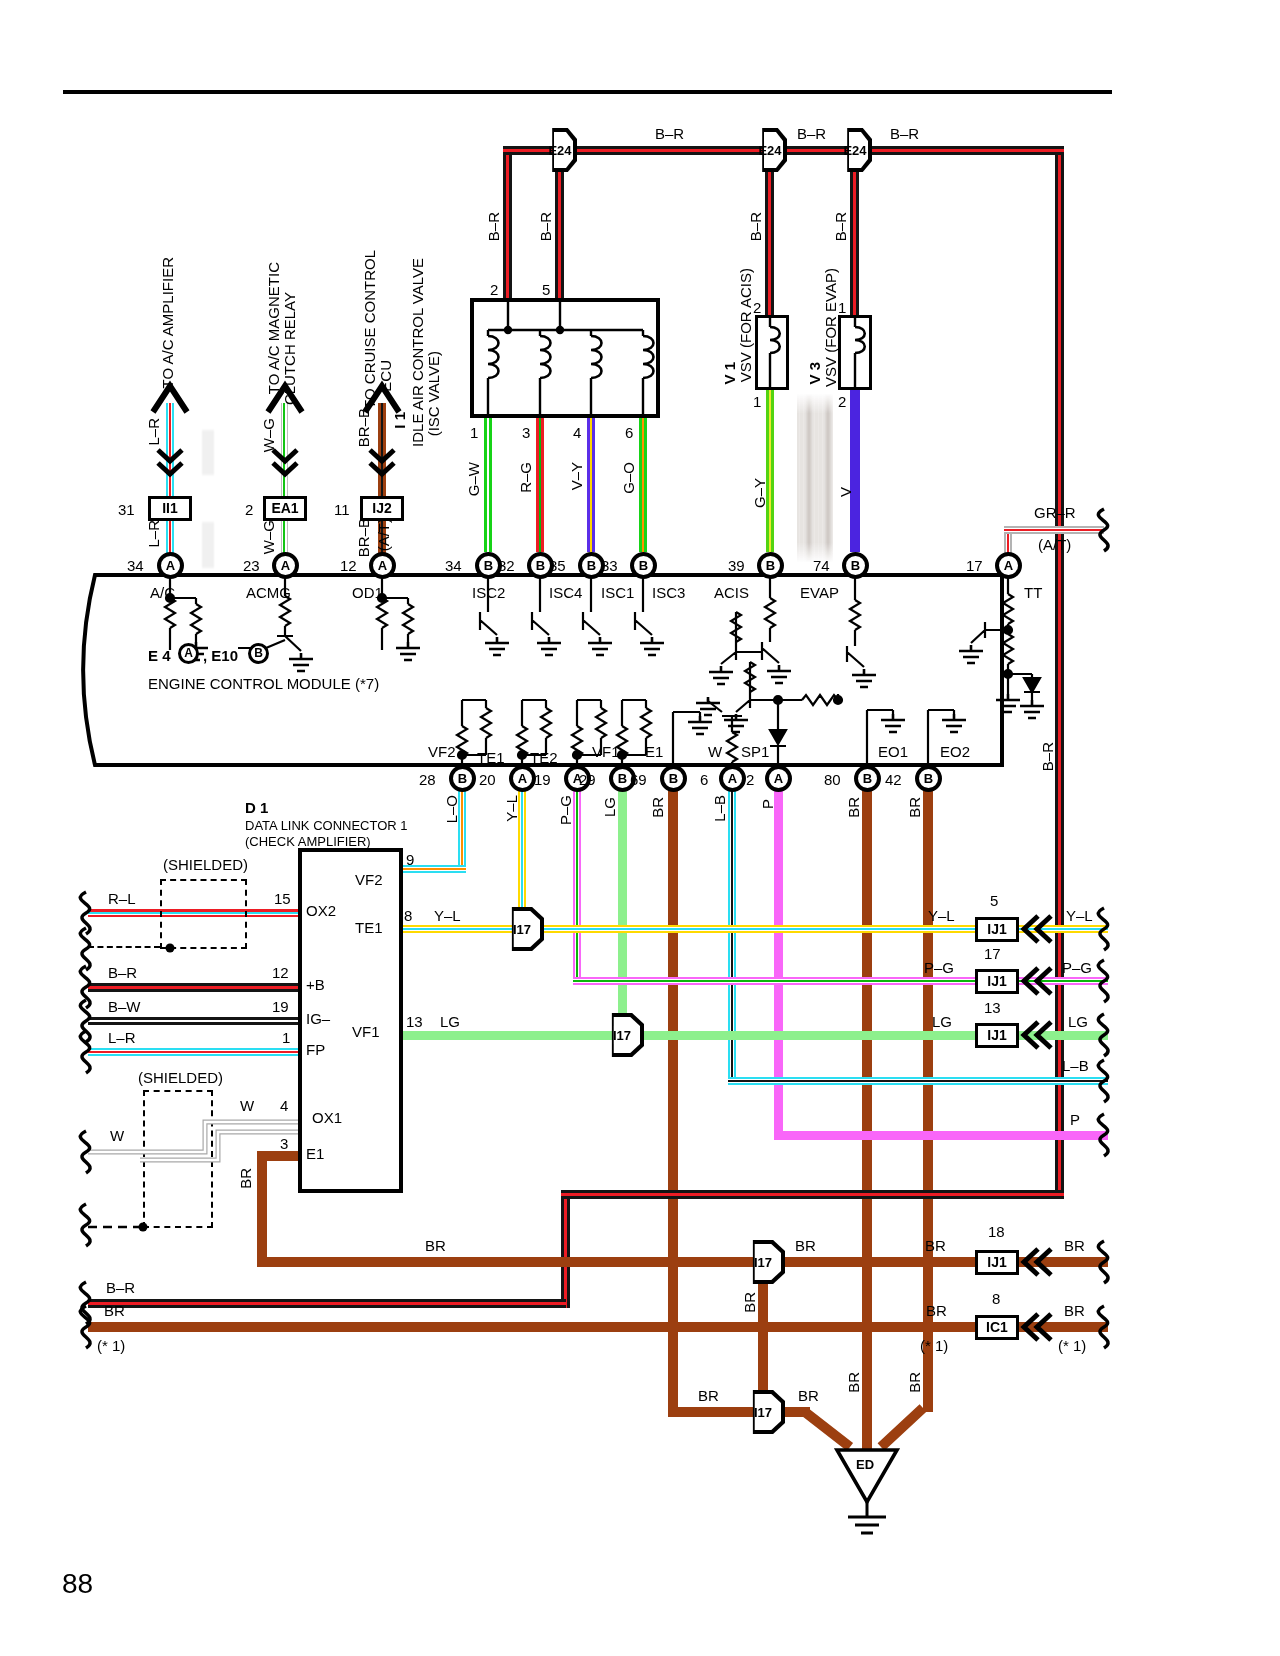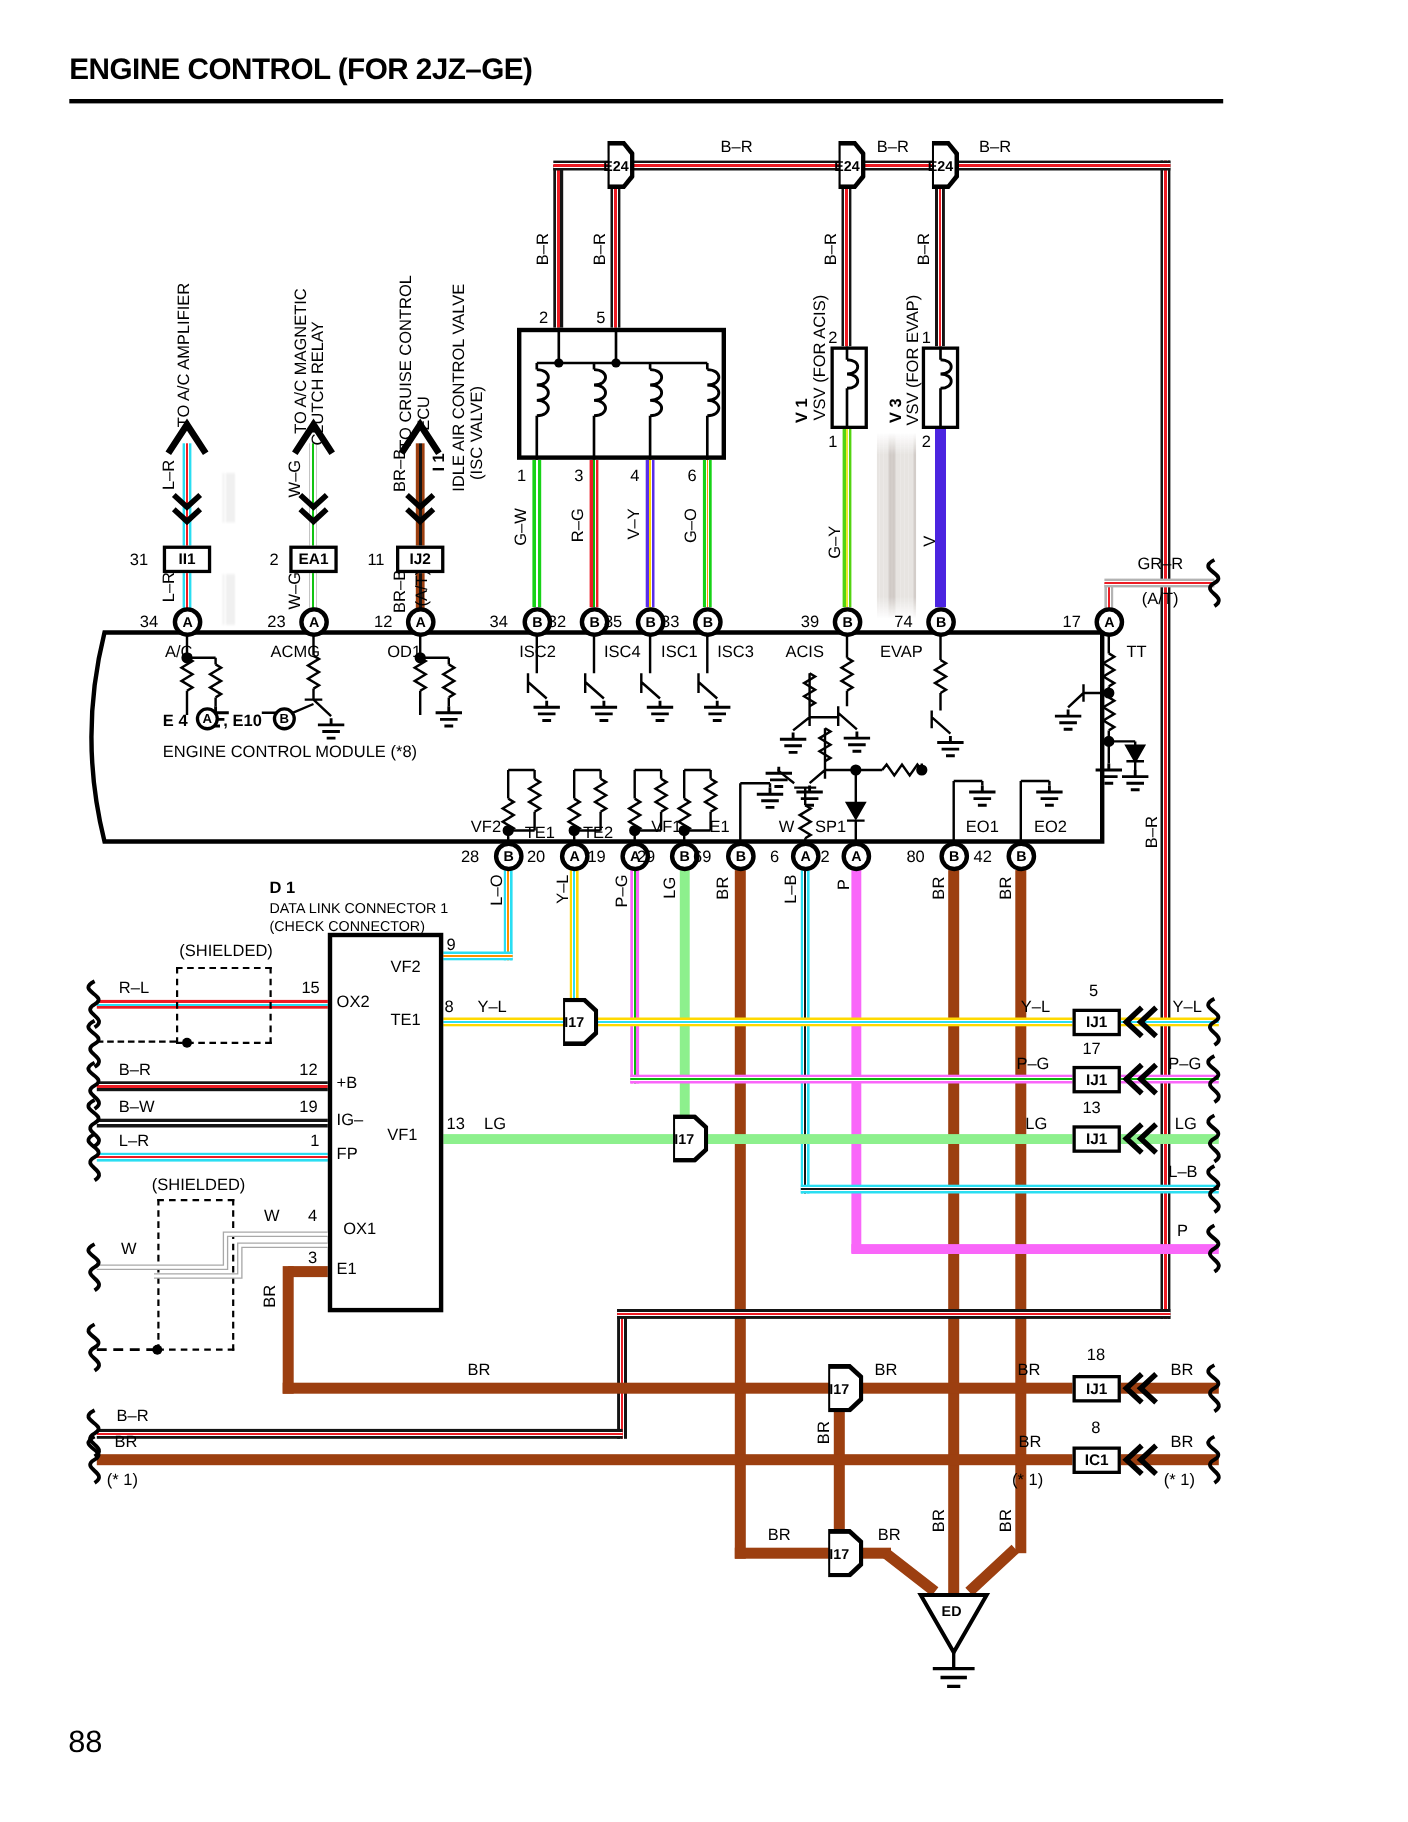--- a/index.html
+++ b/index.html
@@ -350,21 +350,20 @@
   <div class="pin" style="left:449px;top:765px">B</div>
   <div class="pin" style="left:509px;top:765px">A</div>
   <div class="pin" style="left:564px;top:765px">A</div>
   <div class="pin" style="left:609px;top:765px">B</div>
   <div class="pin" style="left:660px;top:765px">B</div>
   <div class="pin" style="left:719px;top:765px">A</div>
   <div class="pin" style="left:765px;top:765px">A</div>
   <div class="pin" style="left:854px;top:765px">B</div>
   <div class="pin" style="left:915px;top:765px">B</div>
 
-  <div id="title">ENGINE CONTROL (FOR 2JZ–GE)</div>
   <div id="rule"></div>
   <div id="pageno">88</div>
 
   <span class="lbl" style="left:655px;top:126px">B–R</span>
   <span class="lbl" style="left:797px;top:126px">B–R</span>
   <span class="lbl" style="left:890px;top:126px">B–R</span>
   <span class="vl" style="left:486px;top:212px">B–R</span>
   <span class="vl" style="left:538px;top:212px">B–R</span>
   <span class="vl" style="left:748px;top:212px">B–R</span>
   <span class="vl" style="left:833px;top:212px">B–R</span>
@@ -432,21 +431,21 @@
   <span class="lbl" style="left:601px;top:585px">ISC1</span>
   <span class="lbl" style="left:652px;top:585px">ISC3</span>
   <span class="lbl" style="left:714px;top:585px">ACIS</span>
   <span class="lbl" style="left:800px;top:585px">EVAP</span>
   <span class="lbl" style="left:1024px;top:585px">TT</span>
 
   <span class="lbl b" style="left:148px;top:648px">E 4</span>
   <div class="mini" style="left:178px;top:643px">A</div>
   <span class="lbl b" style="left:203px;top:648px">, E10</span>
   <div class="mini" style="left:248px;top:643px">B</div>
-  <span class="lbl" style="left:148px;top:676px">ENGINE CONTROL MODULE (*8)</span>
+  <span class="lbl" style="left:148px;top:676px">ENGINE CONTROL MODULE (*7)</span>
 
   <span class="lbl" style="left:428px;top:744px">VF2</span>
   <span class="lbl" style="left:477px;top:750px">TE1</span>
   <span class="lbl" style="left:530px;top:750px">TE2</span>
   <span class="lbl" style="left:592px;top:744px">VF1</span>
   <span class="lbl" style="left:645px;top:744px">E1</span>
   <span class="lbl" style="left:708px;top:744px">W</span>
   <span class="lbl" style="left:741px;top:744px">SP1</span>
   <span class="lbl" style="left:878px;top:744px">EO1</span>
   <span class="lbl" style="left:940px;top:744px">EO2</span>
@@ -465,21 +464,21 @@
   <span class="vl" style="left:558px;top:795px">P–G</span>
   <span class="vl" style="left:602px;top:797px">LG</span>
   <span class="vl" style="left:650px;top:797px">BR</span>
   <span class="vl" style="left:712px;top:795px">L–B</span>
   <span class="vl" style="left:760px;top:799px">P</span>
   <span class="vl" style="left:846px;top:797px">BR</span>
   <span class="vl" style="left:907px;top:797px">BR</span>
 
   <span class="lbl b" style="left:245px;top:800px">D 1</span>
   <span class="lbl sm" style="left:245px;top:819px">DATA LINK CONNECTOR 1</span>
-  <span class="lbl sm" style="left:245px;top:835px">(CHECK CONNECTOR)</span>
+  <span class="lbl sm" style="left:245px;top:835px">(CHECK AMPLIFIER)</span>
   <span class="lbl" style="left:163px;top:857px">(SHIELDED)</span>
   <span class="lbl" style="left:138px;top:1070px">(SHIELDED)</span>
   <span class="lbl" style="left:108px;top:891px">R–L</span>
   <span class="lbl" style="left:108px;top:965px">B–R</span>
   <span class="lbl" style="left:108px;top:999px">B–W</span>
   <span class="lbl" style="left:108px;top:1030px">L–R</span>
   <span class="lbl" style="left:240px;top:1098px">W</span>
   <span class="lbl" style="left:110px;top:1128px">W</span>
   <span class="lbl" style="left:274px;top:891px">15</span>
   <span class="lbl" style="left:272px;top:965px">12</span>

